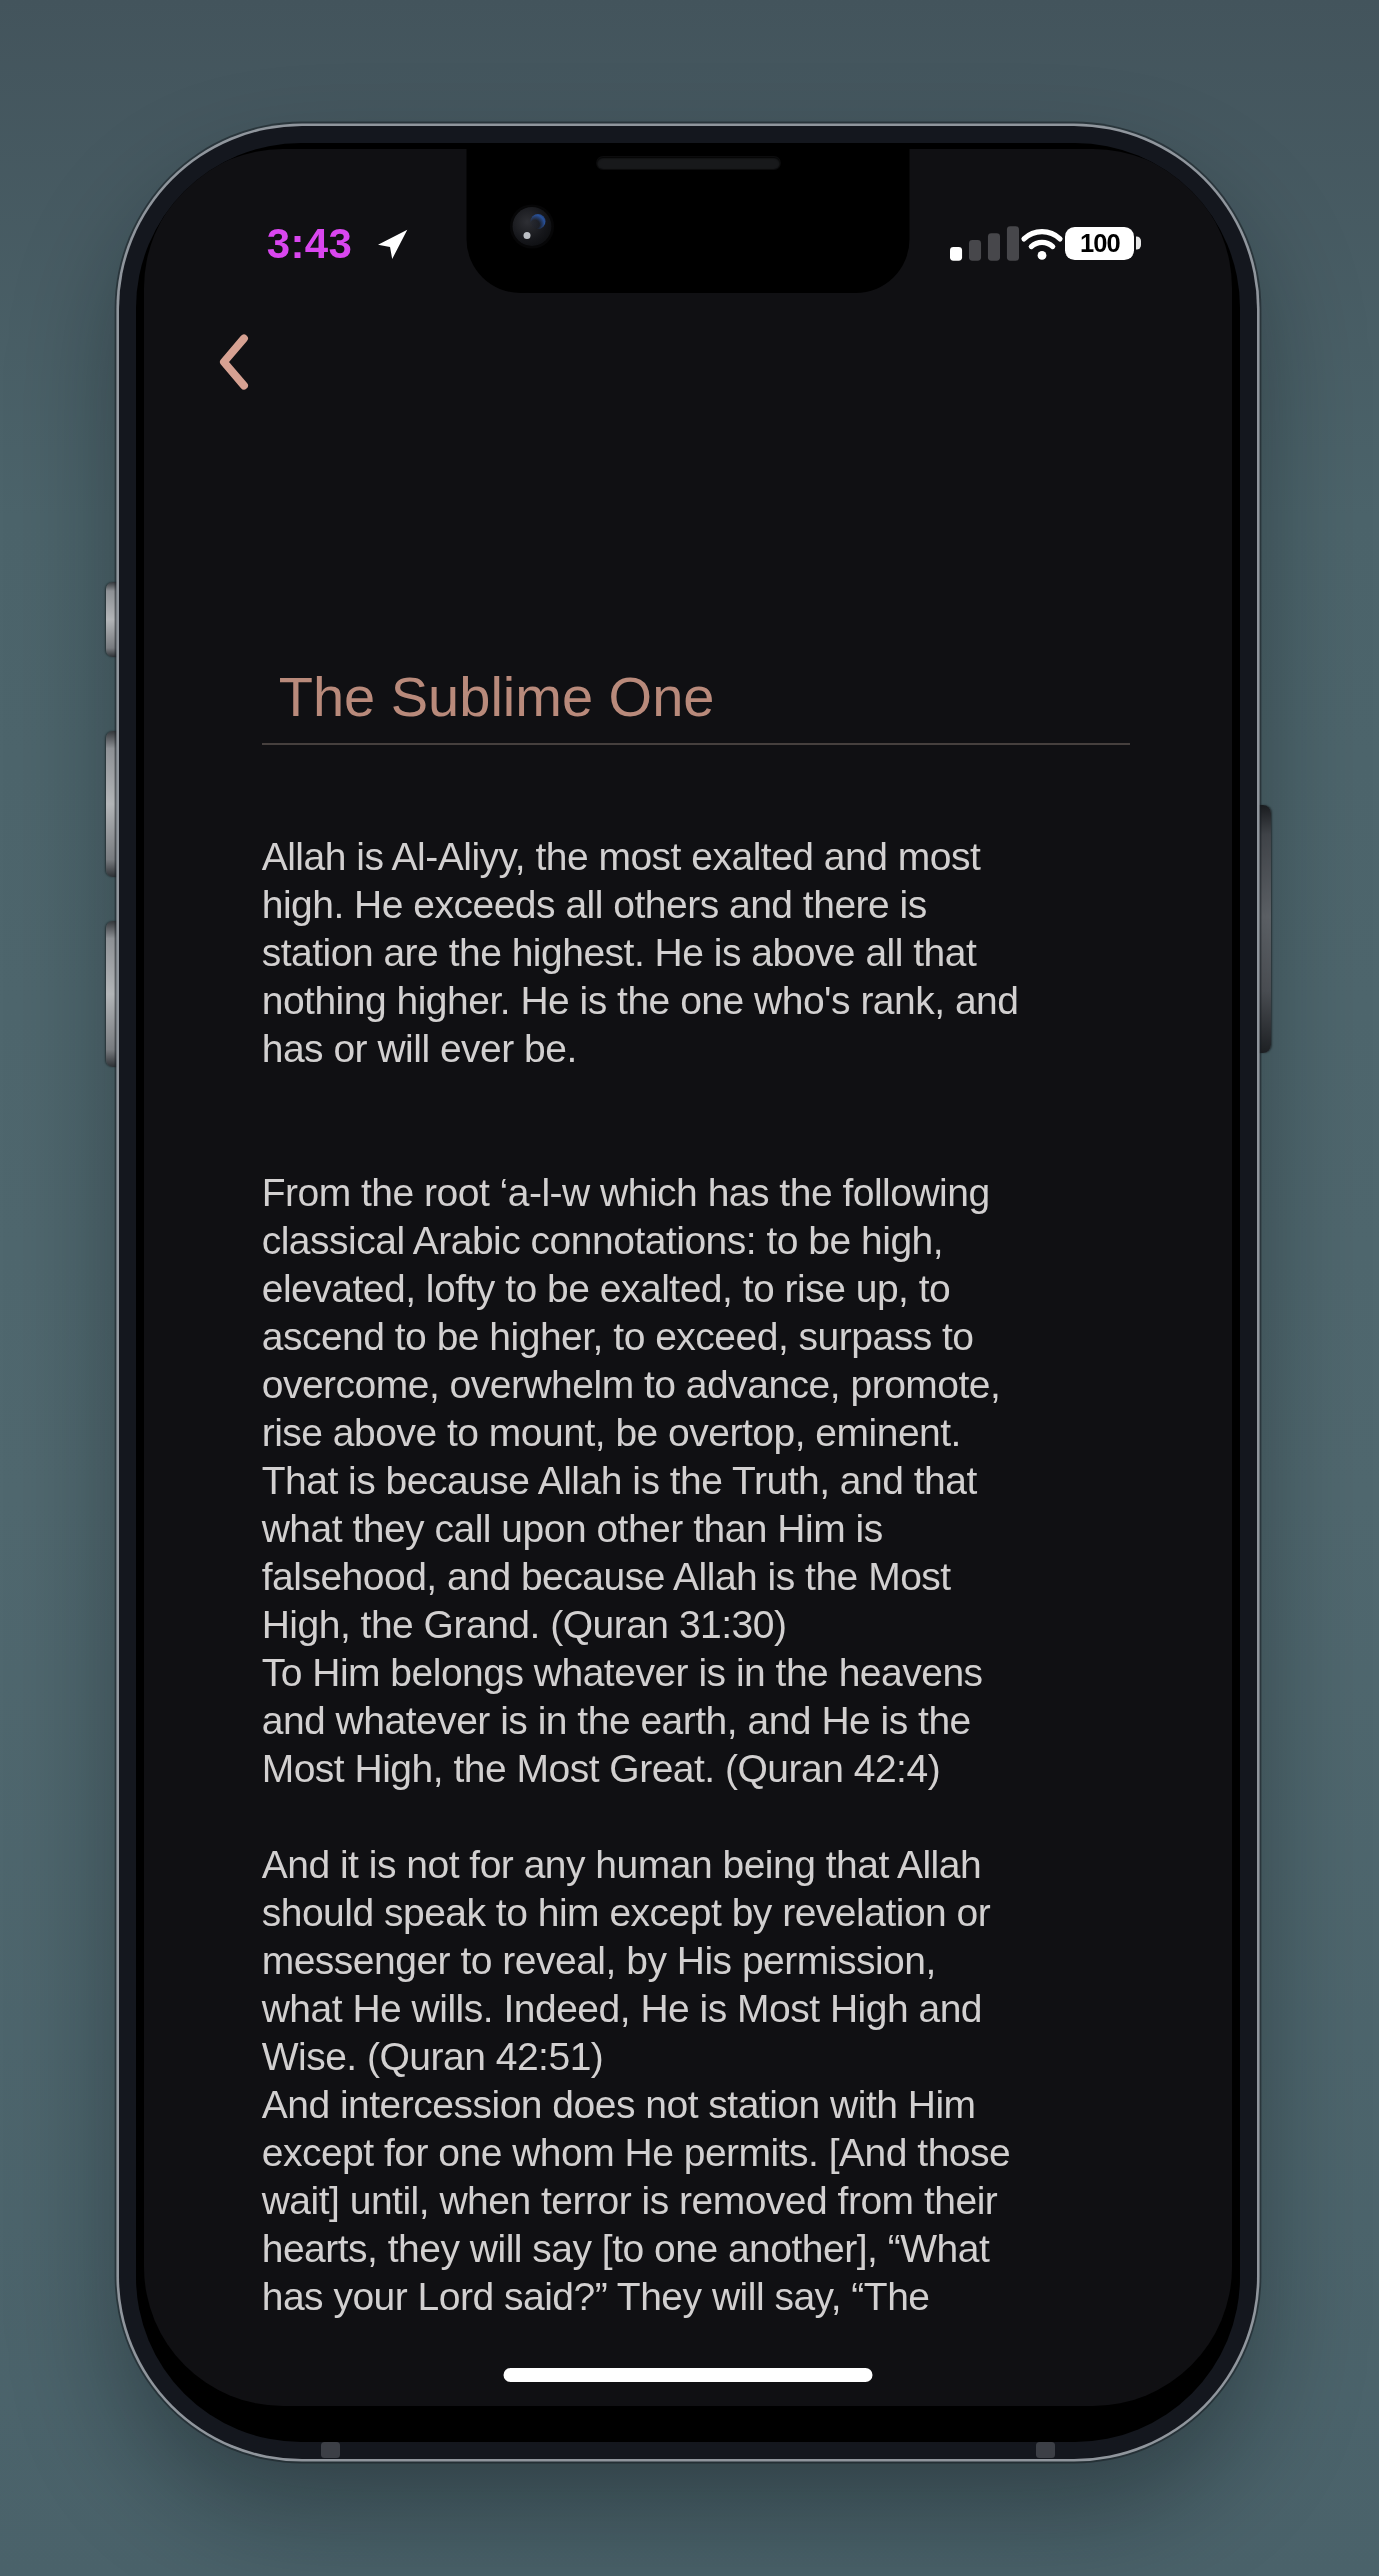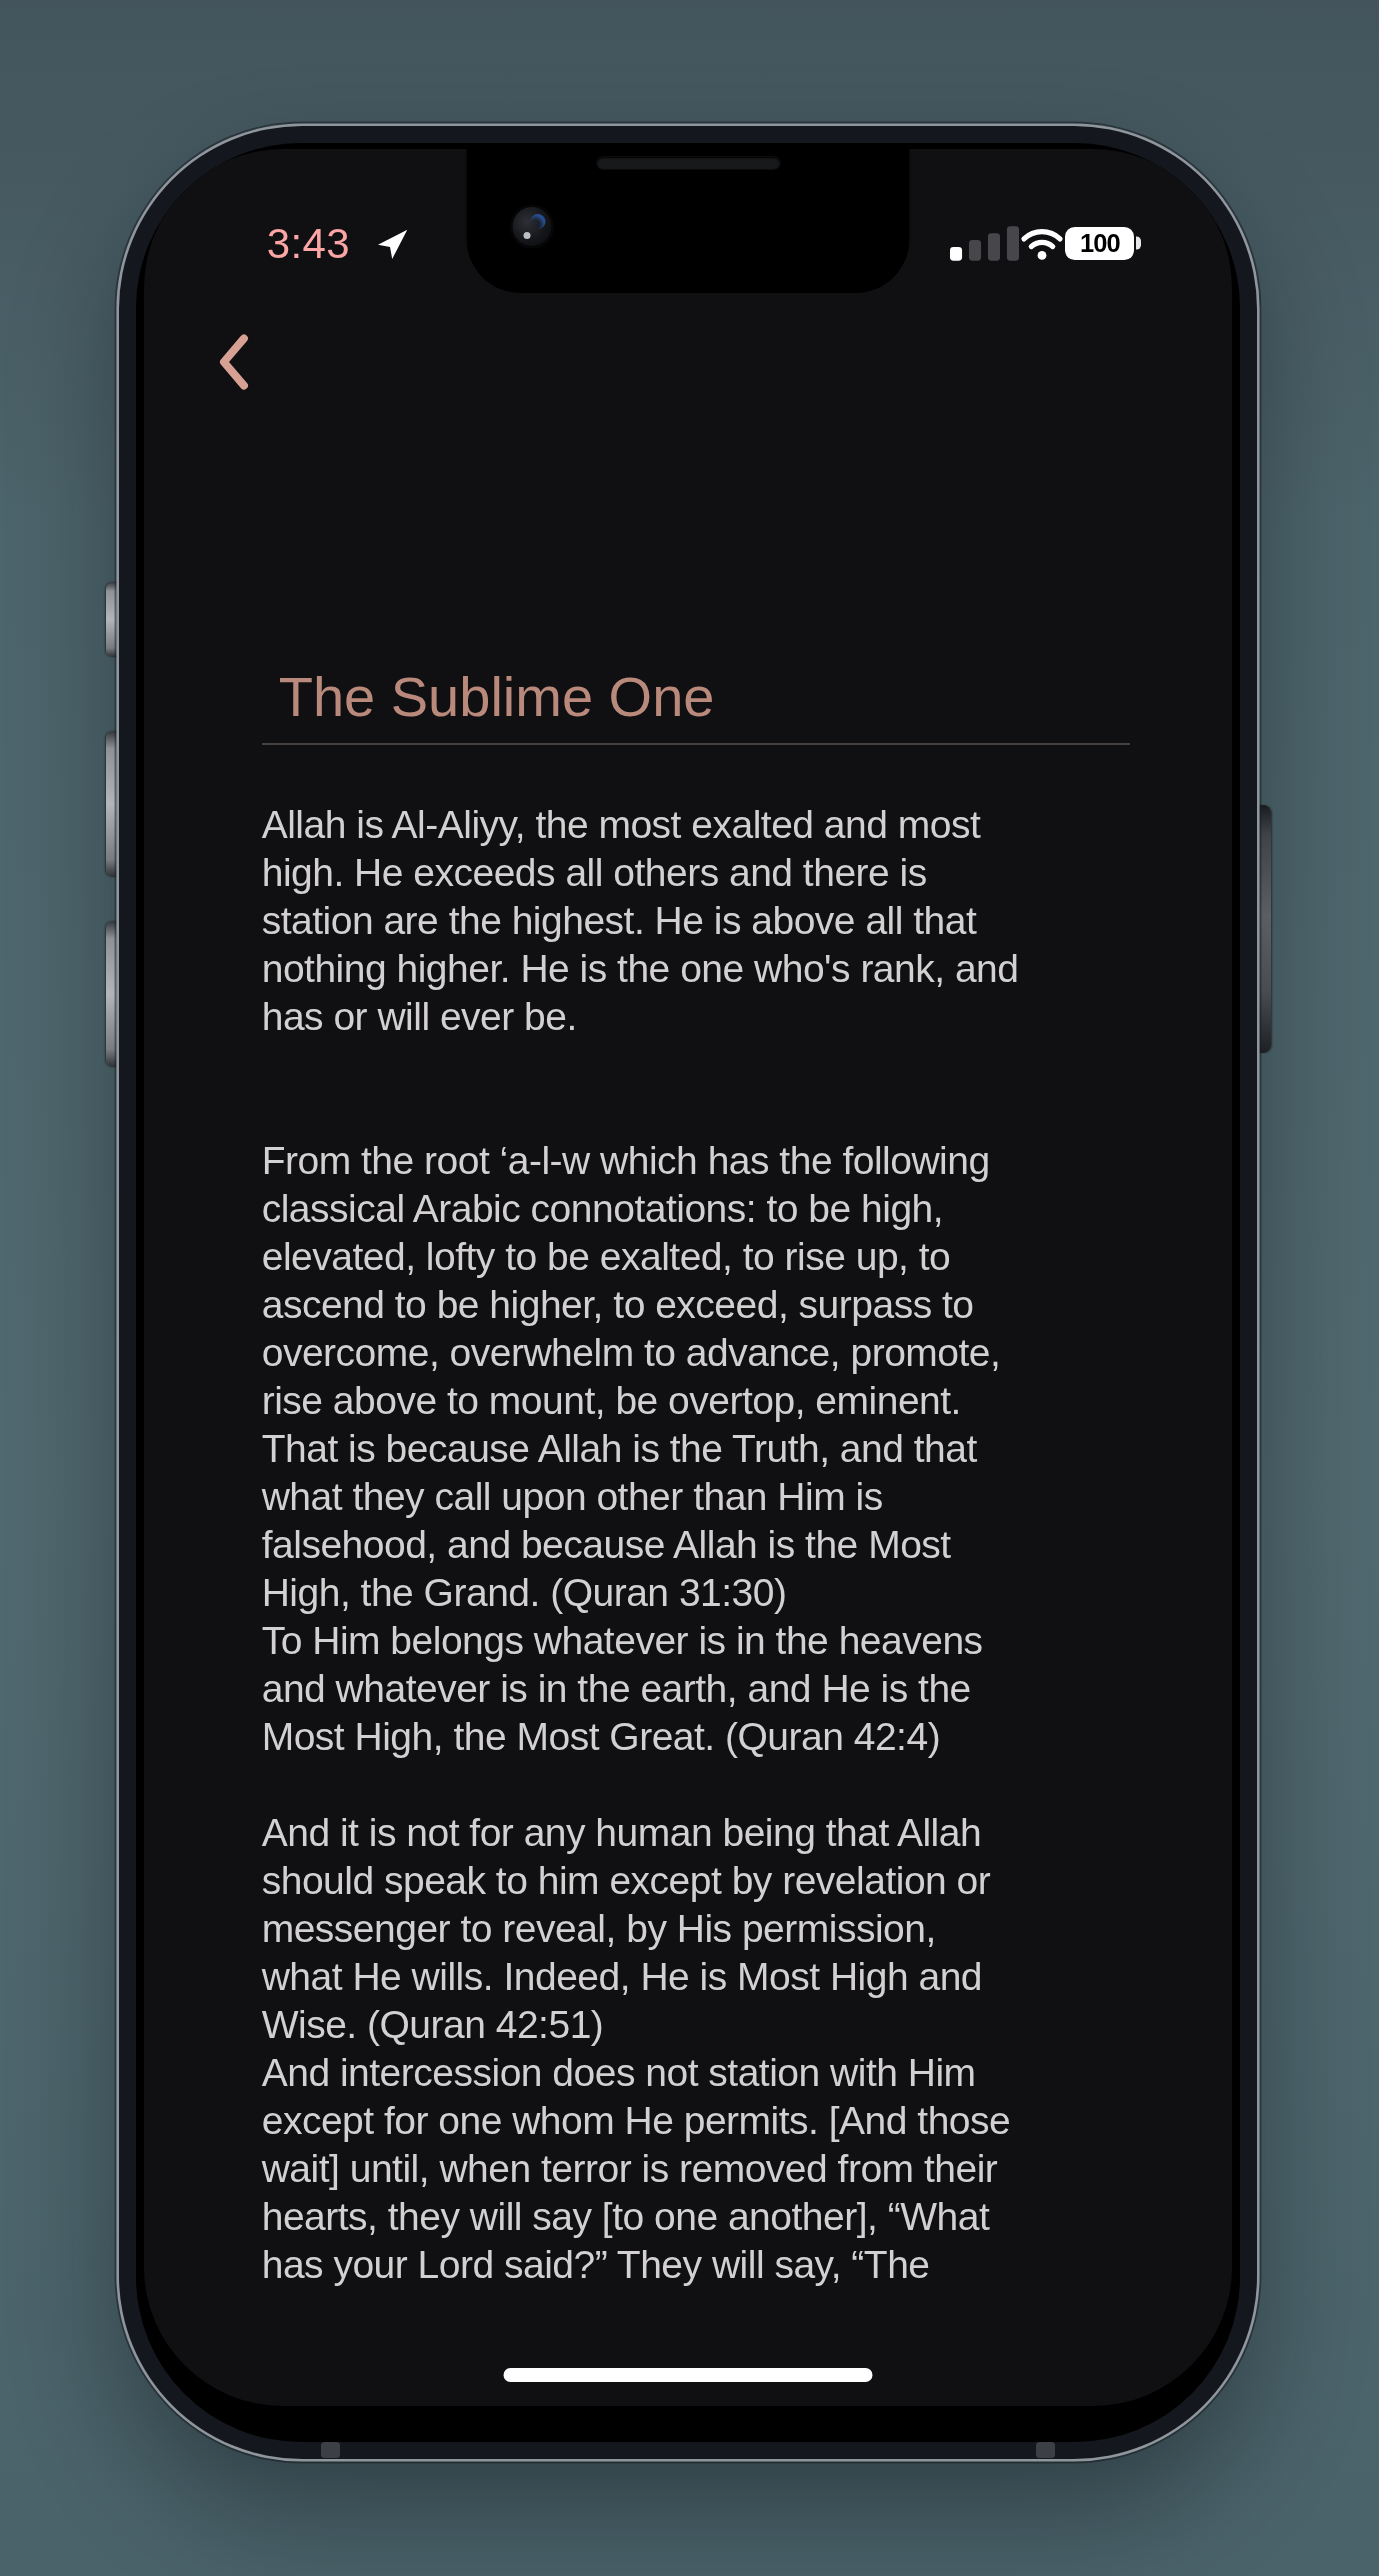--- a/index.html
+++ b/index.html
@@ -59,21 +59,21 @@
     background:radial-gradient(circle at 30% 70%,rgba(12,28,60,.1) 30%,#2a56a5 65%,#14336b 100%);
     opacity:.9;
   }
   .camera::after{
     content:"";position:absolute;left:10.5px;bottom:7px;width:7px;height:7px;border-radius:50%;
     background:#d8dce2;opacity:.85;
   }
   
   .statusbar{position:absolute;left:0;right:0;top:0;height:132px;z-index:4;}
   .sb-time{
-    position:absolute;left:123px;top:74px;color:#fca5a5;font-size:42px;font-weight:400;
+    position:absolute;left:123px;top:74px;color:#d946ef;font-size:42px;font-weight:700;
     letter-spacing:0.4px;line-height:1;
   }
   .sb-loc{position:absolute;left:230px;top:77px;width:37px;height:37px;}
   .sb-right{
     position:absolute;right:98px;top:76px;height:37px;
     display:flex;align-items:center;
   }
   .battery{
     position:relative;width:69px;height:33px;background:#fff;border-radius:9.7px;
     display:flex;align-items:center;justify-content:center;
@@ -96,21 +96,21 @@
   .page-subtitle{
     position:absolute;left:119px;top:504px;margin:16px;z-index:2;
     font-size:56px;line-height:1;font-weight:400;letter-spacing:0px;
     color:var(--subtitle,#b98a7b);white-space:nowrap;
   }
   .divider{
     position:absolute;left:118px;top:594px;width:868px;height:1.8px;
     background:var(--divider,#46403e);
   }
   .article{
-    position:absolute;left:118px;top:652px;width:905px;z-index:2;
+    position:absolute;left:118px;top:684px;width:905px;z-index:2;
     color:var(--body-text,#d2d0d0);letter-spacing:-0.5px;
   }
   .bline{height:48px;line-height:48px;font-size:39px;white-space:pre;}
   .home-indicator{
     position:absolute;left:50%;transform:translateX(-50%);top:2219px;
     width:369px;height:14px;border-radius:8px;background:#fff;z-index:6;
   }
 </style>
 </head>
 <body>

